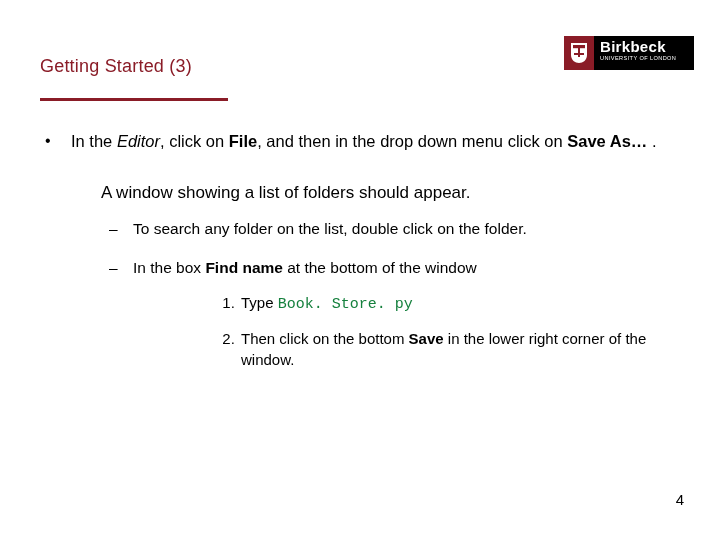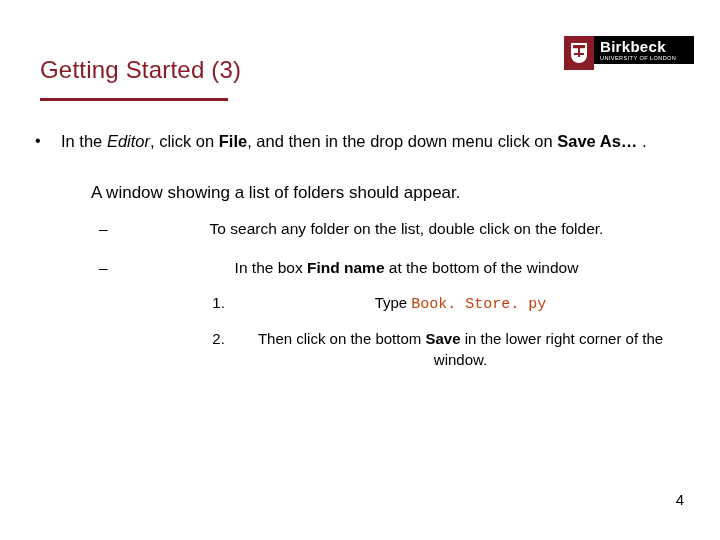--- a/index.html
+++ b/index.html
@@ -1,47 +1,47 @@
 <!DOCTYPE html>
 <html><head>
 <meta charset="utf-8">
 <style>
   * { box-sizing: border-box; margin: 0; padding: 0; }
   html, body { width: 720px; height: 540px; font-family: Verdana, Geneva, sans-serif; background: #fff; color: #000; }
   .slide { position: relative; width: 720px; height: 540px; padding: 56px 40px 0 40px; }
-  .title { font-size: 24px; color: #8a1c27; font-weight: 400; letter-spacing: 0.2px; }
+  .title { font-size: 18px; color: #8a1c27; font-weight: 400; letter-spacing: 0.2px; }
   .title .num { color: #8a1c27; }
   .underline { position: absolute; left: 40px; top: 98px; width: 188px; height: 3px; background: #8a1c27; }
 
   .logo { position: absolute; right: 26px; top: 36px; width: 130px; height: 34px; display: flex; }
   .logo-left { width: 30px; height: 34px; background: #8a1c27; display: flex; align-items: center; justify-content: center; }
   .logo-left svg { width: 20px; height: 24px; }
-  .logo-right { flex: 1; height: 28px; background: #000; color: #fff; padding: 3px 6px 0 6px; }
+  .logo-right { flex: 1; height: 34px; background: #000; color: #fff; padding: 3px 6px 0 6px; }
   .logo-big { font-size: 15px; font-weight: bold; letter-spacing: 0.3px; line-height: 16px; }
   .logo-small { font-size: 5.6px; letter-spacing: 0.4px; line-height: 7px; }
 
-  .content { position: absolute; top: 130px; left: 23px; right: 30px; font-size: 16.5px; line-height: 1.35; }
+  .content { position: absolute; top: 130px; left: 33px; right: 30px; font-size: 16.5px; line-height: 1.35; }
   ul.b1 { list-style: none; padding-left: 34px; }
   ul.b1 > li { position: relative; padding-left: 4px; }
   ul.b1 > li::before { content: "•"; position: absolute; left: -22px; top: 0; font-size: 16px; }
   ul.b1 > li > p.first { margin-bottom: 30px; }
   p.lead2 { margin: 0 0 14px 30px; font-size: 17px; }
 
   ul.b2 { list-style: none; padding-left: 62px; }
-  ul.b2 > li { position: relative; margin-bottom: 18px; font-size: 15.5px; text-align: center; }
+  ul.b2 > li { position: relative; margin-bottom: 18px; font-size: 15.5px; }
   ul.b2 > li::before { content: "–"; position: absolute; left: -24px; top: 0; }
 
   ol.b3 { list-style: decimal; padding-left: 106px; font-size: 15px; }
   ol.b3 > li { margin-bottom: 14px; padding-left: 2px; }
 
   p.trailer { margin-left: 42px; font-size: 15.5px; margin-top: 4px; }
 
   .ital { font-style: italic; }
   .bold { font-weight: bold; }
-  .mono { font-family: "Courier New", Courier, monospace; color: #c2410c; }
+  .mono { font-family: "Courier New", Courier, monospace; color: #15803d; }
   .mono2 { font-family: "Courier New", Courier, monospace; }
 
   .page-num { position: absolute; right: 36px; bottom: 32px; font-size: 15px; }
 </style>
 </head>
 <body>
 
 <div class="slide">
 
   <div class="logo">

